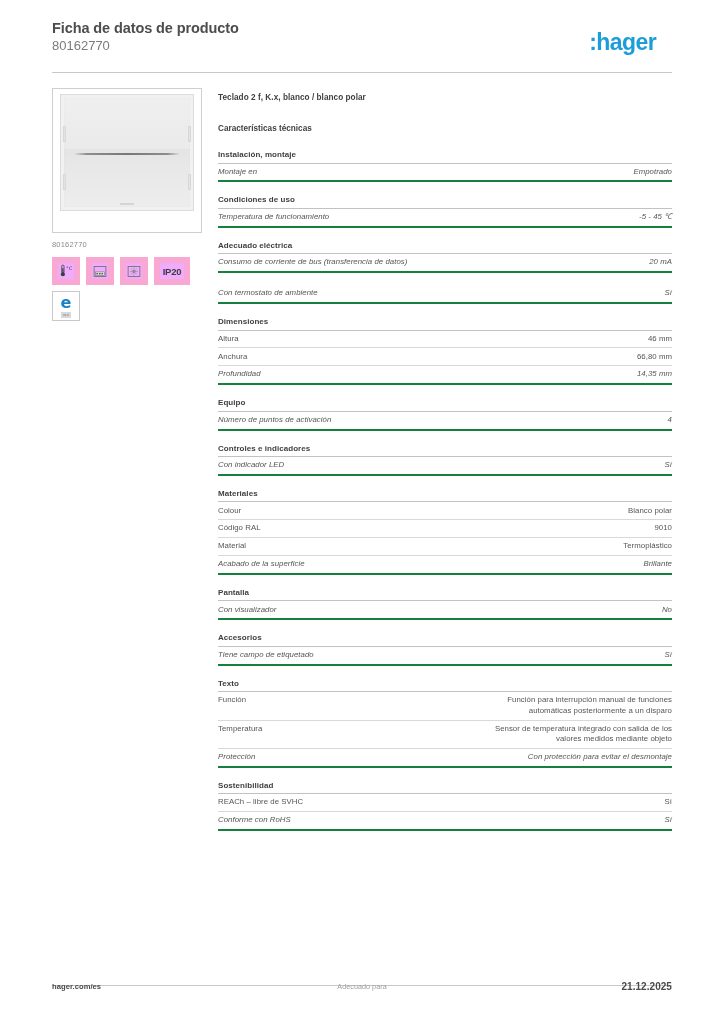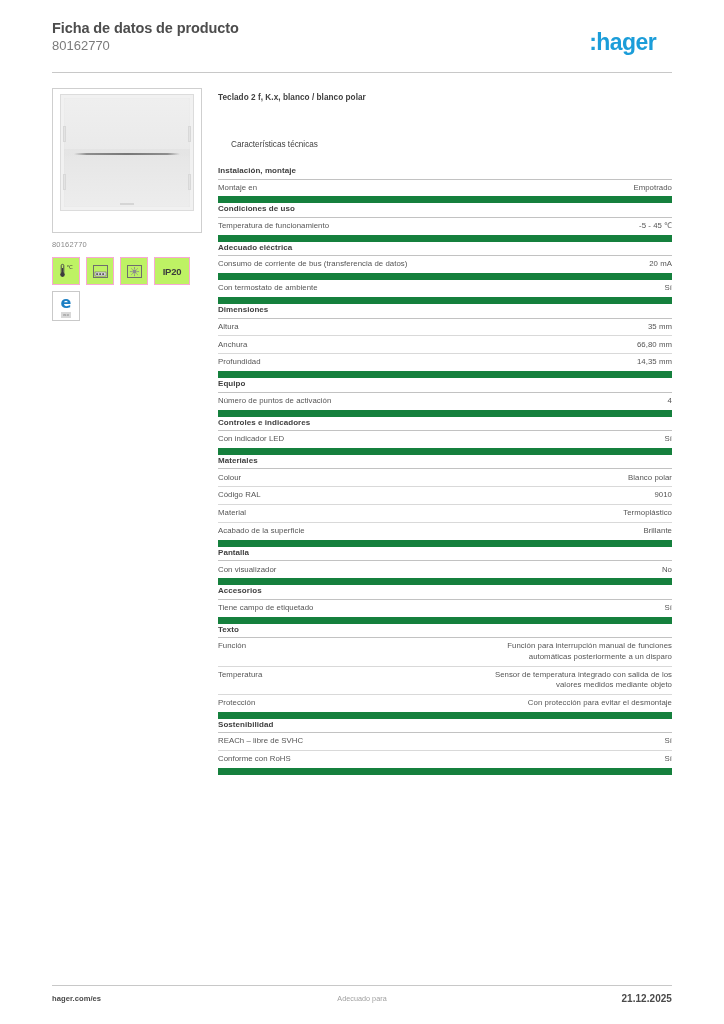--- a/index.html
+++ b/index.html
@@ -147,23 +147,23 @@
 
   .badge-row {
     margin-top: 7px;
     display: flex;
     gap: 6px;
     align-items: flex-start;
   }
   .badge {
     width: 28px;
     height: 28px;
-    border: 1px solid #f9a8d4;
+    border: 6px solid #f9a8d4;
     box-sizing: border-box;
-    background: #bef264;
+    background: #f0abfc;
     display: flex;
     align-items: center;
     justify-content: center;
     flex: 0 0 auto;
   }
   .badge.wide {
     width: 36px;
     font-size: 9.5px;
     font-weight: bold;
     color: #3c3c3c;
@@ -208,49 +208,49 @@
     position: absolute;
     left: 218px;
     top: 92px;
     width: 454px;
   }
   .product-name {
     font-size: 8.2px;
     font-weight: bold;
     color: #3f3f3f;
     line-height: 11px;
-    margin: 0 0 36px 0;
+    margin: 0 0 20px 0;
     letter-spacing: 0.05px;
   }
   .specs-title {
     font-size: 8.2px;
-    font-weight: normal;
+    font-weight: bold;
     color: #3f3f3f;
     line-height: 11px;
-    margin: 0 0 15px 13px;
-  }
-  .section { }
+    margin: 0 0 15px 0;
+  }
+  .section { margin-bottom: 12px; }
   .section-head {
     font-size: 8px;
     font-weight: bold;
     color: #3f3f3f;
     line-height: 11px;
     padding-bottom: 2.5px;
     border-bottom: 1px solid #c2c2c2;
     letter-spacing: 0.05px;
   }
   .spec-row {
     display: flex;
     justify-content: space-between;
     align-items: flex-start;
     gap: 16px;
     border-bottom: 1px solid #d9d9d9;
     padding: 3.2px 0 3.2px 0;
   }
-  .spec-row:last-child { border-bottom: 7px solid #15803d; }
+  .spec-row:last-child { border-bottom: 2px solid #15803d; font-style: italic; }
   .spec-label {
     font-size: 7.8px;
     color: #555555;
     line-height: 10.5px;
     flex: 1 1 auto;
     letter-spacing: 0.05px;
   }
   .spec-value {
     font-size: 7.8px;
     color: #555555;
@@ -267,21 +267,21 @@
     position: absolute;
     left: 52px;
     bottom: 38px;
     width: 620px;
     height: 1px;
     background: #c8c8c8;
   }
   .footer {
     position: absolute;
     left: 52px;
-    bottom: 20px;
+    bottom: 32px;
     width: 620px;
     display: flex;
     align-items: center;
     justify-content: space-between;
   }
   .footer-left {
     font-size: 7.6px;
     font-weight: bold;
     color: #4a4a4a;
     letter-spacing: 0.05px;
@@ -404,21 +404,21 @@
         <div class="section">
           <div class="spec-row">
             <div class="spec-label">Con termostato de ambiente</div>
             <div class="spec-value">Sí</div>
           </div>
         </div>
         <div class="section">
           <div class="section-head">Dimensiones</div>
           <div class="spec-row">
             <div class="spec-label">Altura</div>
-            <div class="spec-value">35 mm</div>
+            <div class="spec-value">46 mm</div>
           </div>
           <div class="spec-row">
             <div class="spec-label">Anchura</div>
             <div class="spec-value">66,80 mm</div>
           </div>
           <div class="spec-row">
             <div class="spec-label">Profundidad</div>
             <div class="spec-value">14,35 mm</div>
           </div>
         </div>

